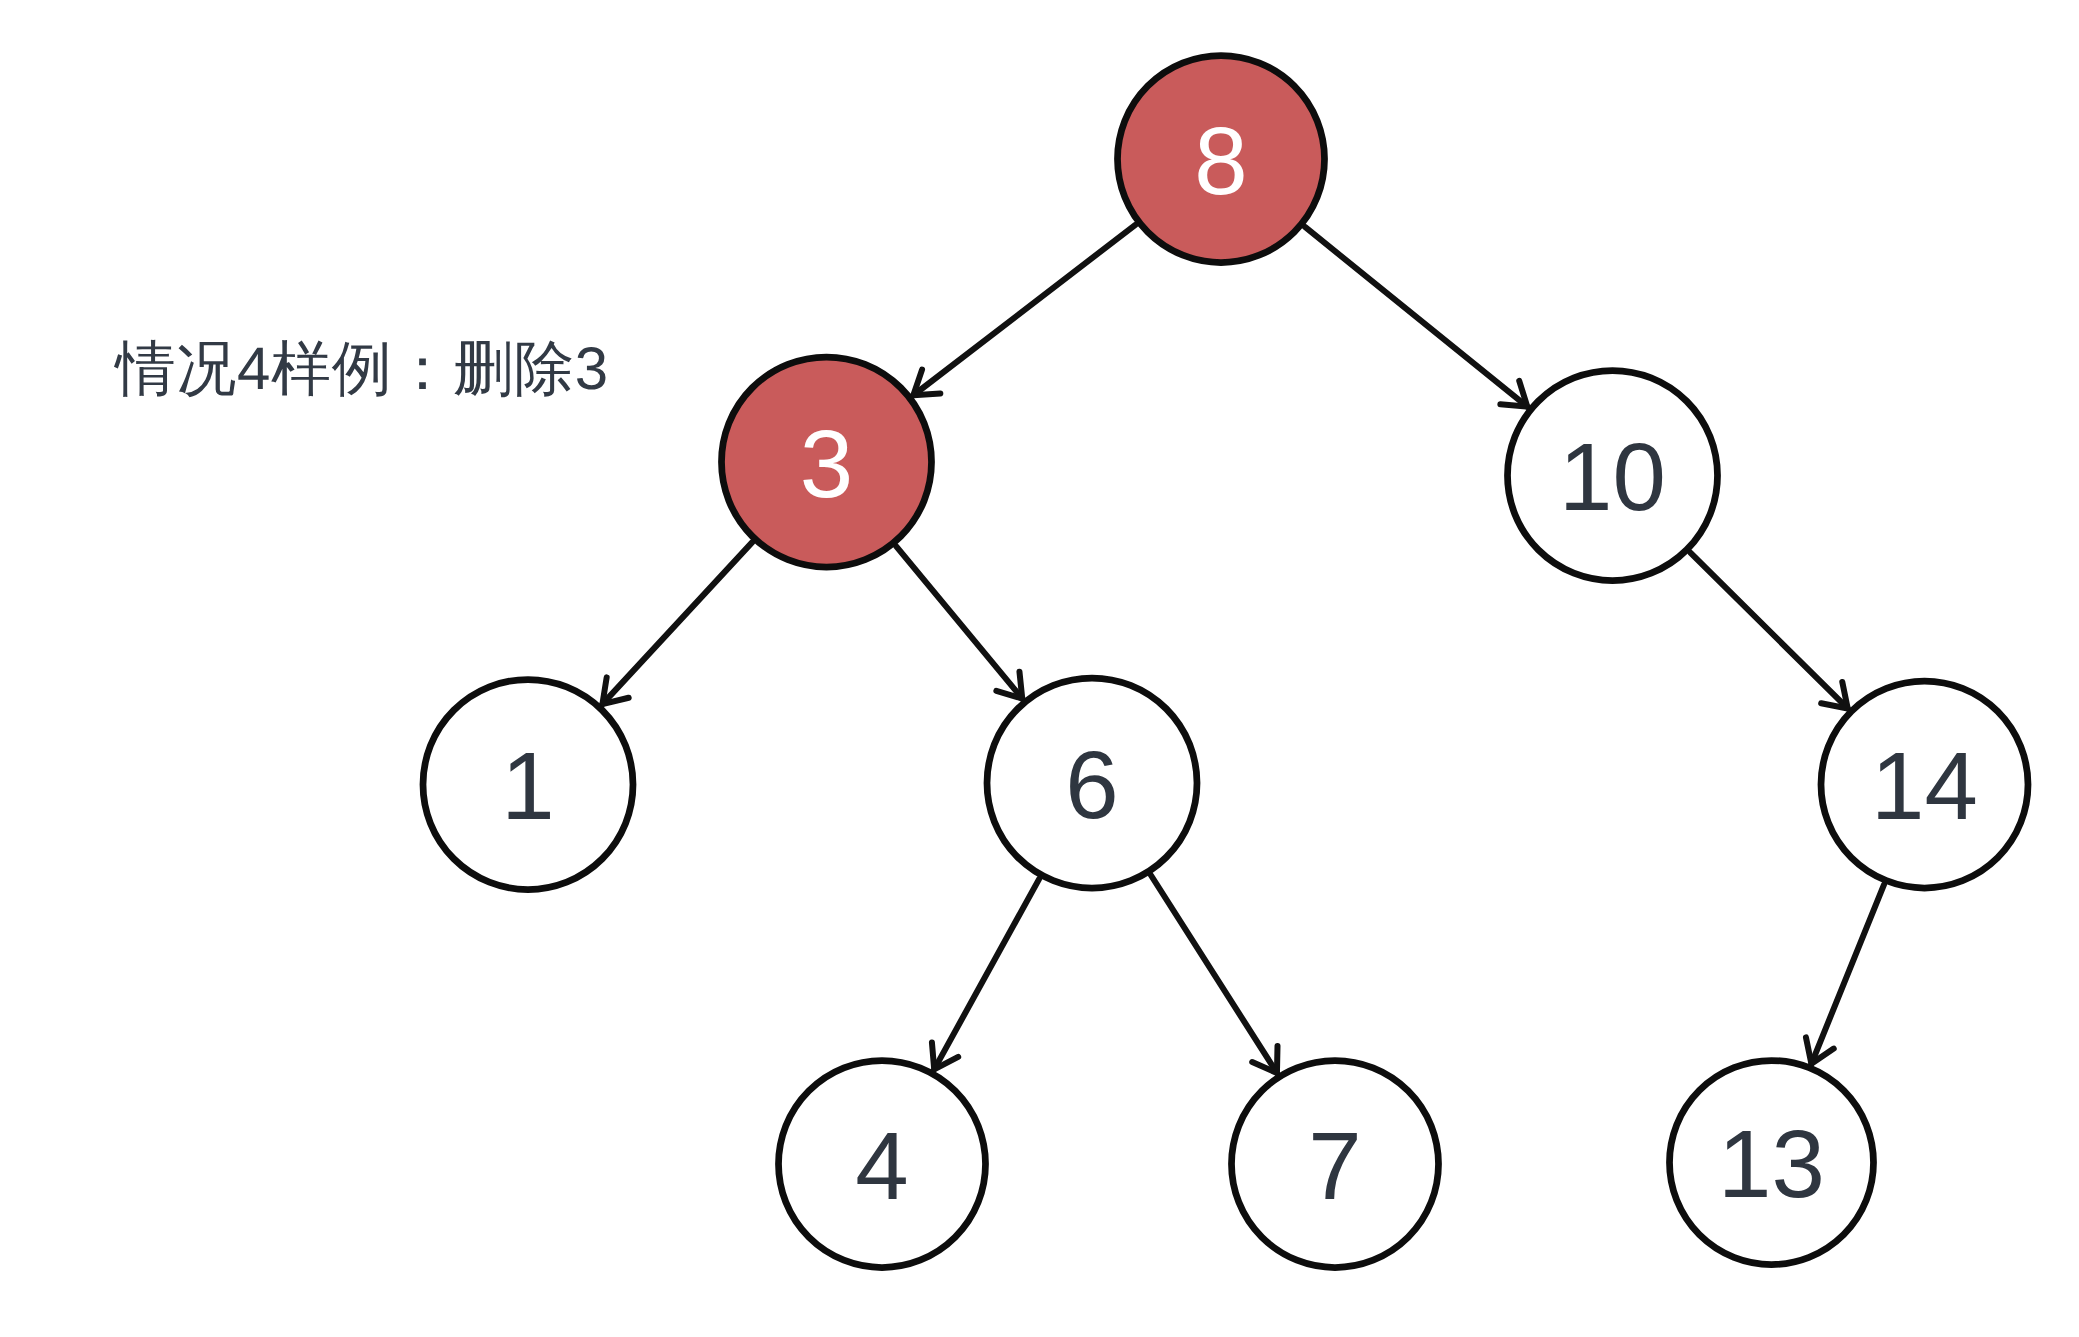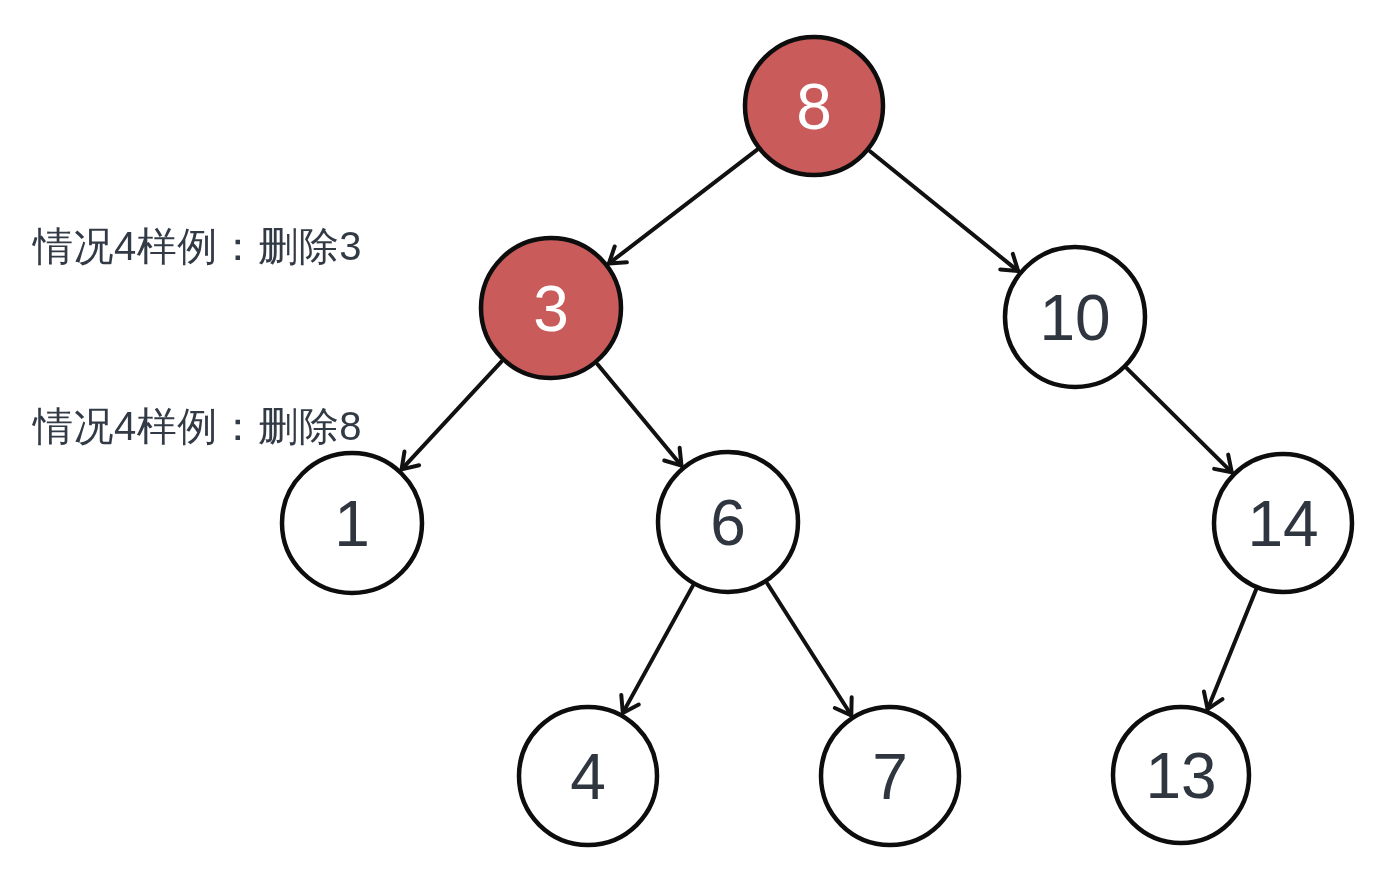--- a/index.html
+++ b/index.html
@@ -20,40 +20,40 @@
     left: 33px;
     top: 96px;
     font-size: 40px;
     line-height: 60px;
     font-weight: 500;
     letter-spacing: 0.5px;
     white-space: pre;
   }
   .caption div {
     height: 60px;
+    margin-left: 44px;
   }
   svg.tree {
     position: absolute;
     left: 0;
     top: 0;
   }
   .node-label {
     font-family: "Liberation Sans", sans-serif;
     font-size: 64px;
     text-anchor: middle;
   }
 </style>
 </head>
 <body>
 
 <div class="canvas" style="background: rgb(255, 255, 255);">
 
   <div class="caption" style="color: rgb(50, 58, 69);">
     <div>情况4样例：删除3</div>
-    <div>情况4样例：删除8</div>
   </div>
 
   <svg class="tree" width="1386" height="891" viewBox="0 0 1386 891">
     <defs>
       <marker id="arrow-open" markerUnits="userSpaceOnUse" markerWidth="27" markerHeight="30" refX="24" refY="15" orient="auto">
         <path d="M9,5 L24,15 L9,25" fill="none" stroke-width="4" stroke-linecap="round" stroke-linejoin="round" stroke="#111111"></path>
       </marker>
     </defs>
     <g id="edge-layer">
         <line x1="756.9" y1="149.9" x2="608.9" y2="263.5" stroke="#111111" stroke-width="4" stroke-linecap="round" marker-end="url(#arrow-open)"></line>

